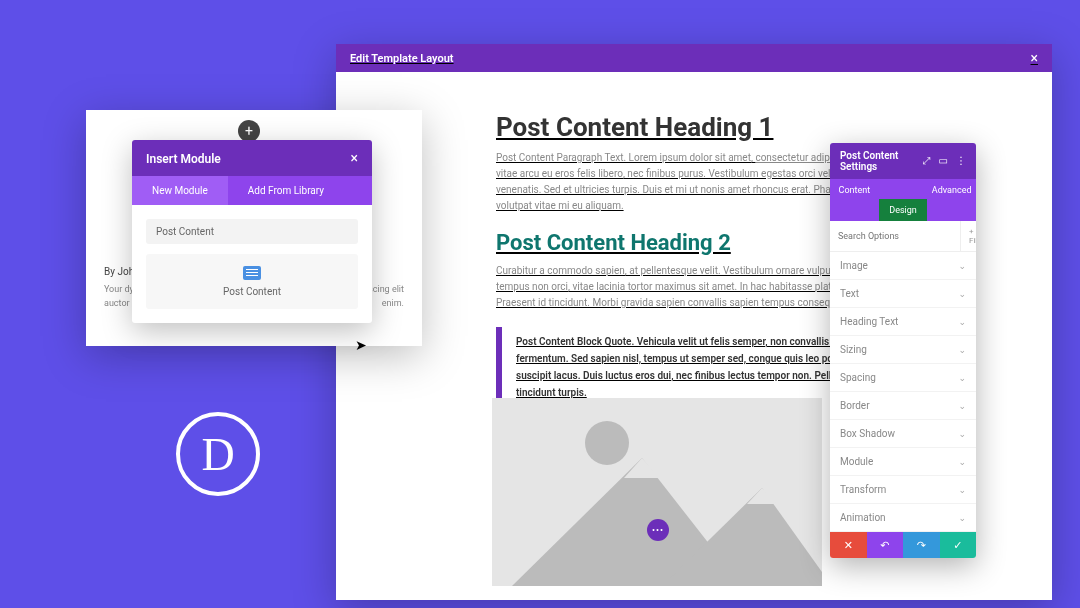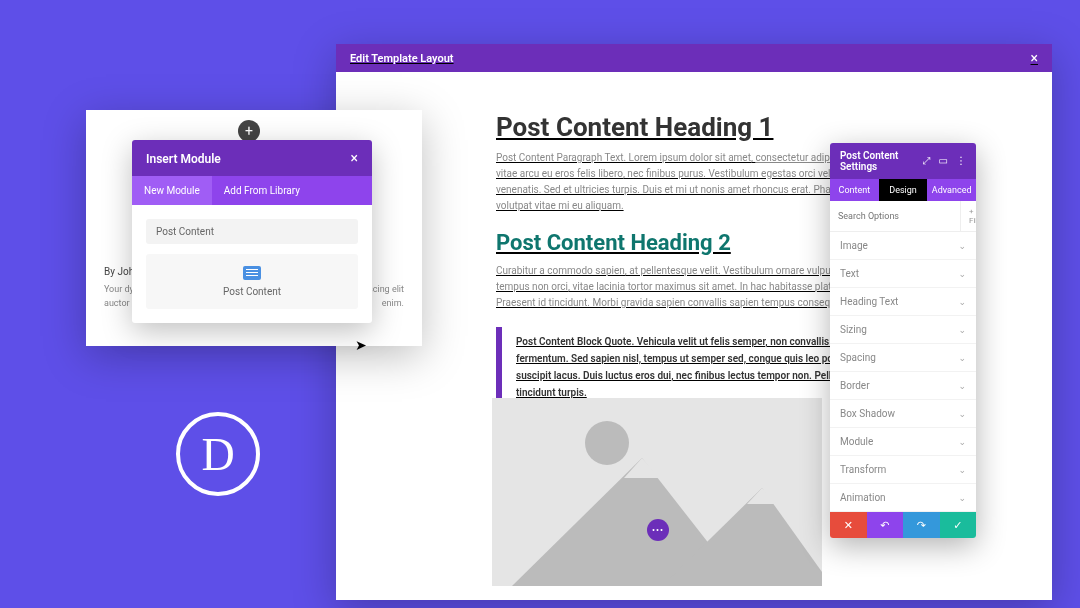--- a/index.html
+++ b/index.html
@@ -28,41 +28,41 @@
 .left-card-content { padding: 12px 18px 0 18px; font-size: 11px; color: #666; }
 .left-author { font-size: 10px; color: #444; margin-top: 144px; }
 .left-desc { font-size: 9px; color: #888; margin-top: 6px; line-height: 1.5; }
 .add-circle { position: absolute; left: 238px; top: 120px; width: 22px; height: 22px; border-radius: 50%; background: #444; display:flex; align-items:center; justify-content:center; color:#fff; font-size:14px; }
 
 .insert-modal { position: absolute; left: 132px; top: 140px; width: 240px; background: #fff; box-shadow: 0 8px 30px rgba(0,0,0,0.25); border-radius: 3px; overflow: hidden; }
 .insert-header { background: #6c2eb9; padding: 10px 14px; display: flex; justify-content: space-between; align-items: flex-end; }
 .insert-header-title { color: #fff; font-size: 12px; font-weight: 600; }
 .insert-header-close { color: #fff; font-size: 14px; cursor: pointer; }
 .insert-tabs { display: flex; background: #8e44ec; }
-.insert-tab { padding: 9px 12px; font-size: 10px; color: #fff; cursor: pointer; }
+.insert-tab { padding: 9px 20px; font-size: 10px; color: #fff; cursor: pointer; }
 .insert-tab.active { background: #a05df5; }
 .insert-body { padding: 14px; }
 .insert-search { width: 100%; padding: 7px 10px; font-size: 10px; border: none; background: #f3f3f3; border-radius: 3px; color: #666; }
 .module-item { margin-top: 10px; background: #f7f7f7; border-radius: 3px; padding: 12px 0; text-align: center; cursor: pointer; }
 .module-icon { width: 18px; height: 14px; background: #4a90e2; margin: 0 auto 6px; border-radius: 2px; position: relative; }
 .module-icon::after { content:""; position:absolute; left:3px; top:3px; right:3px; bottom:3px; background: repeating-linear-gradient(#fff, #fff 1px, transparent 1px, transparent 3px); }
 .module-label { font-size: 10px; color: #666; }
 
 
 .cursor { position: absolute; left: 355px; top: 337px; font-size: 14px; }
 
 
 .settings { position: absolute; left: 830px; top: 143px; width: 146px; background: #fff; box-shadow: 0 8px 30px rgba(0,0,0,0.3); border-radius: 3px; overflow: hidden; }
 .settings-header { background: #6c2eb9; padding: 7px 10px; display: flex; justify-content: space-between; align-items: center; gap: 15px; }
 .settings-header-title { color: #fff; font-size: 10px; font-weight: 600; }
 .settings-header-icons { display: flex; gap: 8px; }
 .settings-header-icons span { color: #fff; font-size: 10px; cursor: pointer; }
 .settings-tabs { display: flex; background: #8e44ec; }
 .settings-tab { flex:1; padding: 6px 0; text-align:center; font-size: 9px; color: #fff; cursor: pointer; }
-.settings-tab.active { background: #000000; }
+.settings-tab.active { background: #15803d; margin-top: 20px; }
 .settings-search { display: flex; border-bottom: 1px solid #eee; }
 .settings-search input { flex:1; border: none; padding: 6px 8px; font-size: 9px; color: #999; outline: none; }
 .settings-filter { padding: 6px 8px; font-size: 8px; color: #999; border-left: 1px solid #eee; cursor: pointer; }
 .settings-row { display: flex; justify-content: space-between; align-items: center; padding: 8px 10px; font-size: 10px; color: #888; border-bottom: 1px solid #f2f2f2; cursor: pointer; }
 .settings-row .chev { font-size: 9px; color: #aaa; }
 .settings-footer { display: flex; height: 26px; }
 .settings-footer div { flex:1; display:flex; align-items:center; justify-content:center; color:#fff; font-size: 11px; cursor:pointer; }
 .sf-cancel { background: #e74c3c; }
 .sf-undo { background: #8e44ec; }
 .sf-redo { background: #3498db; }

